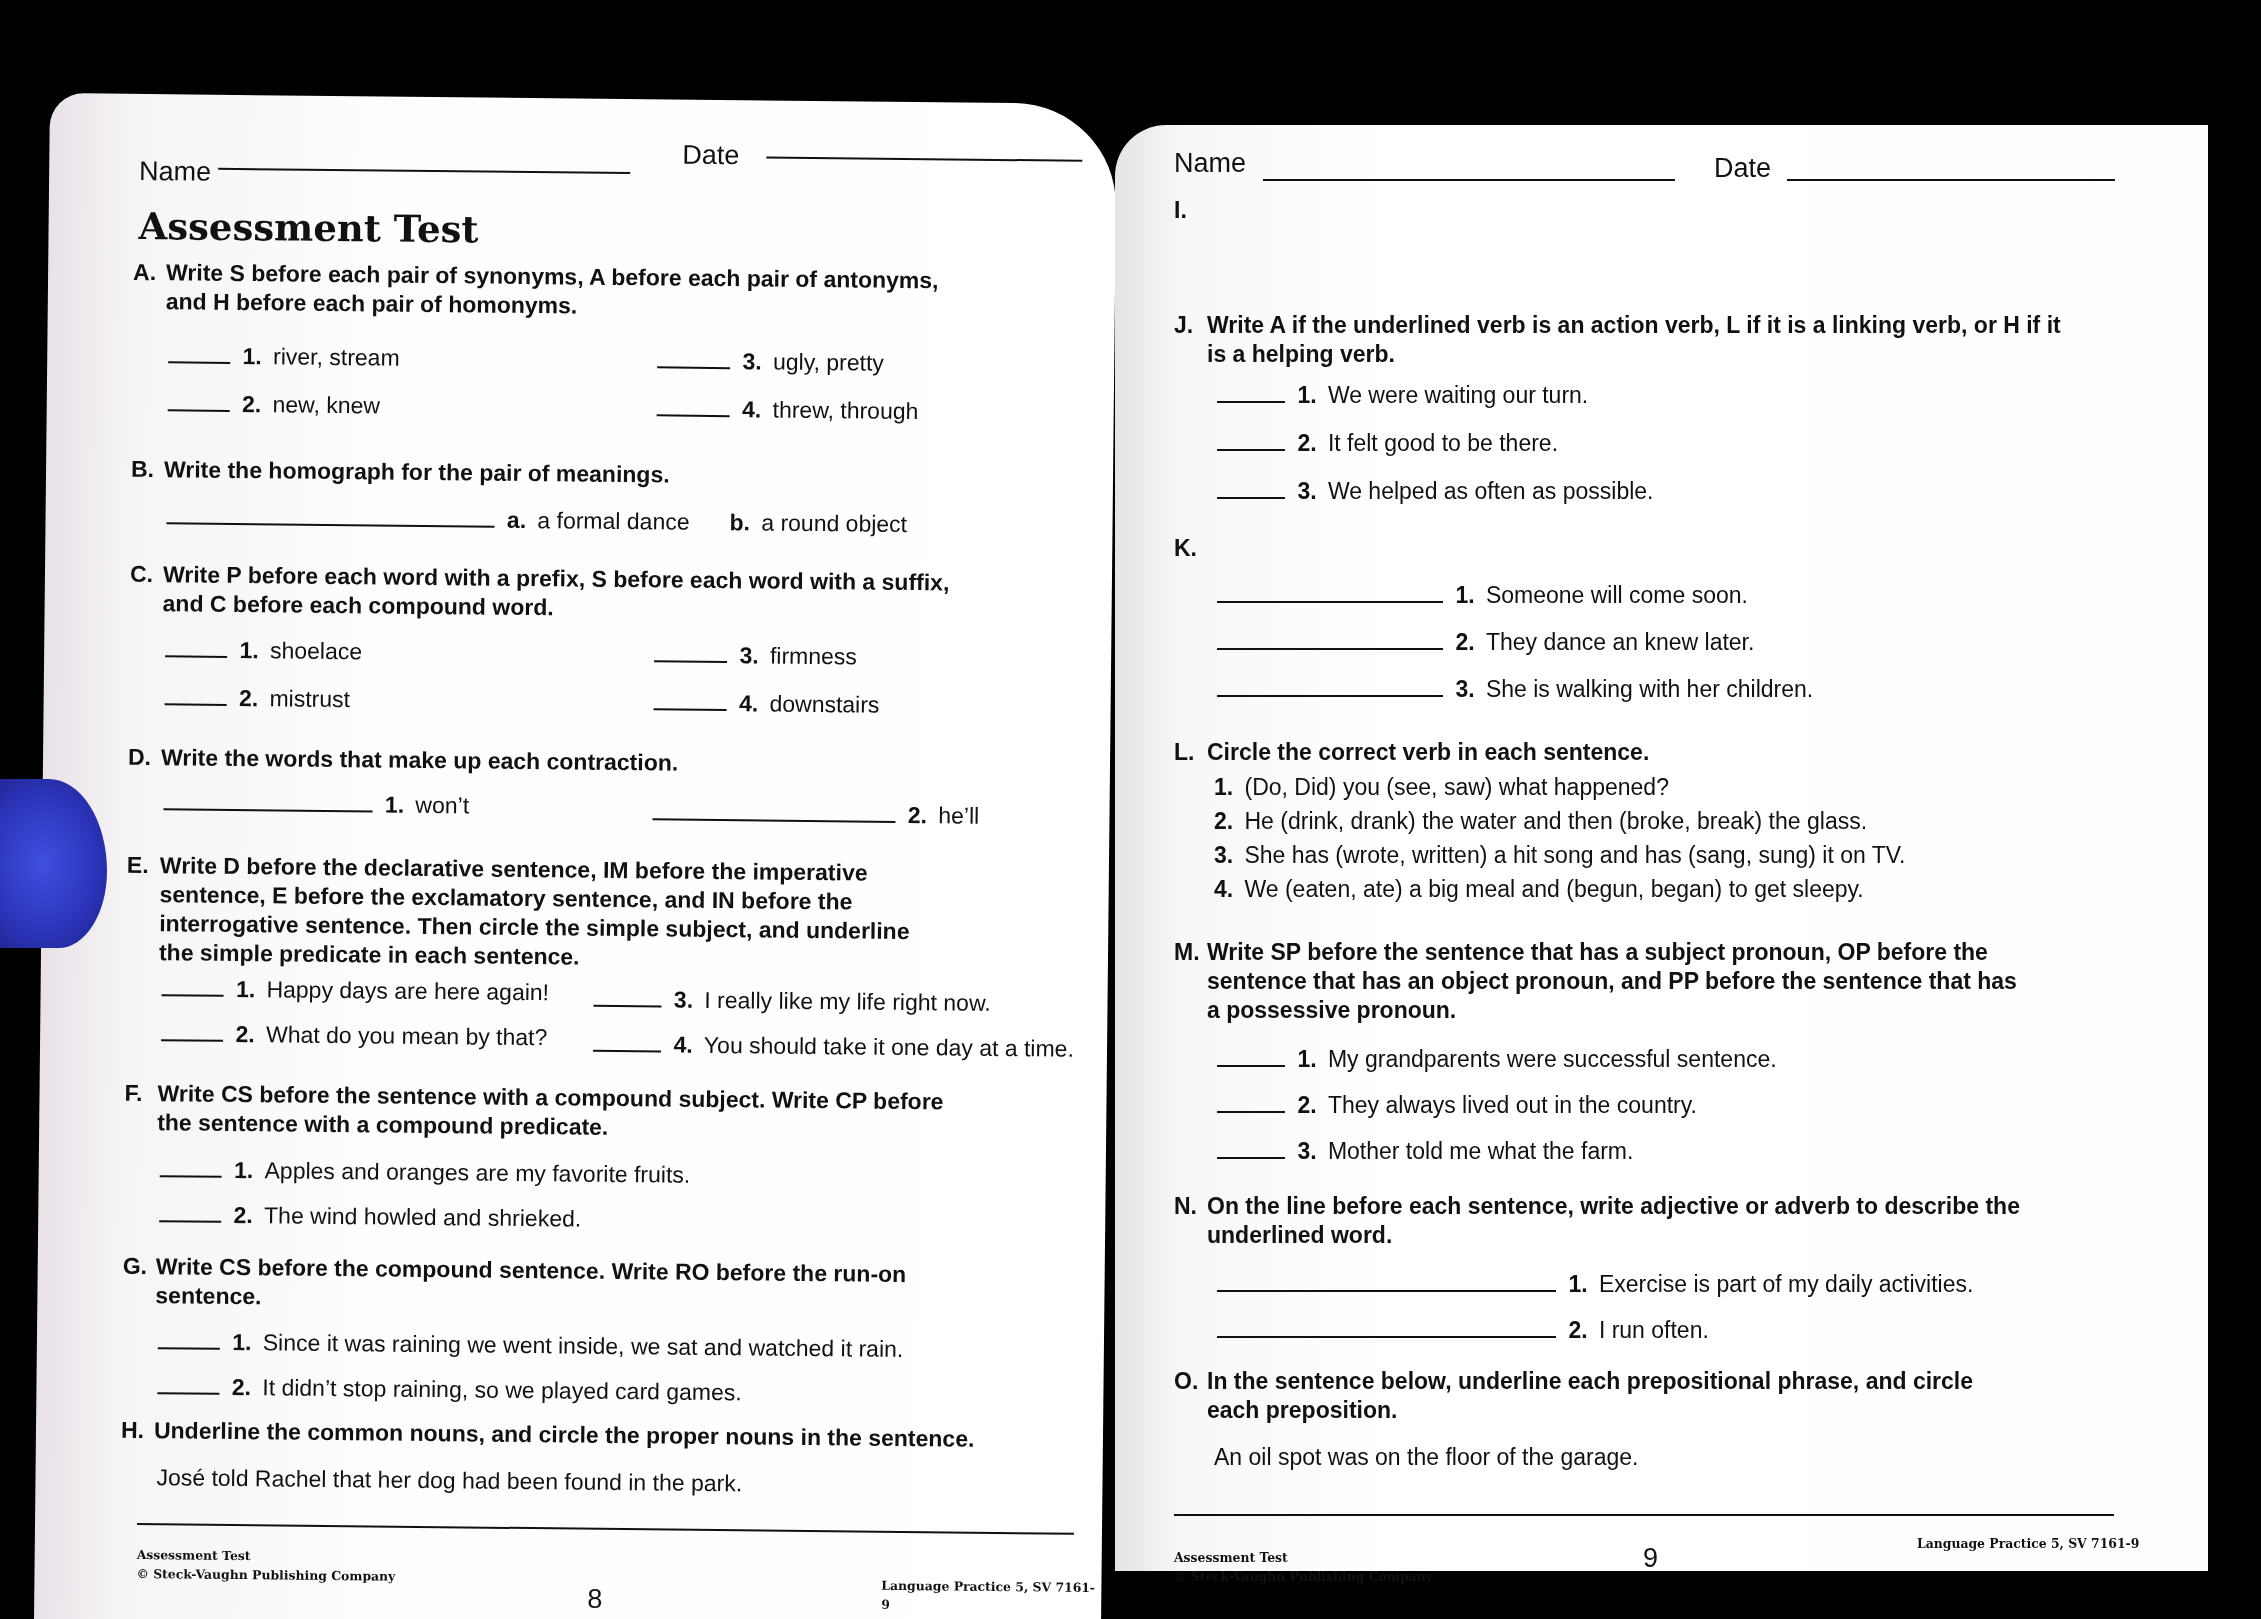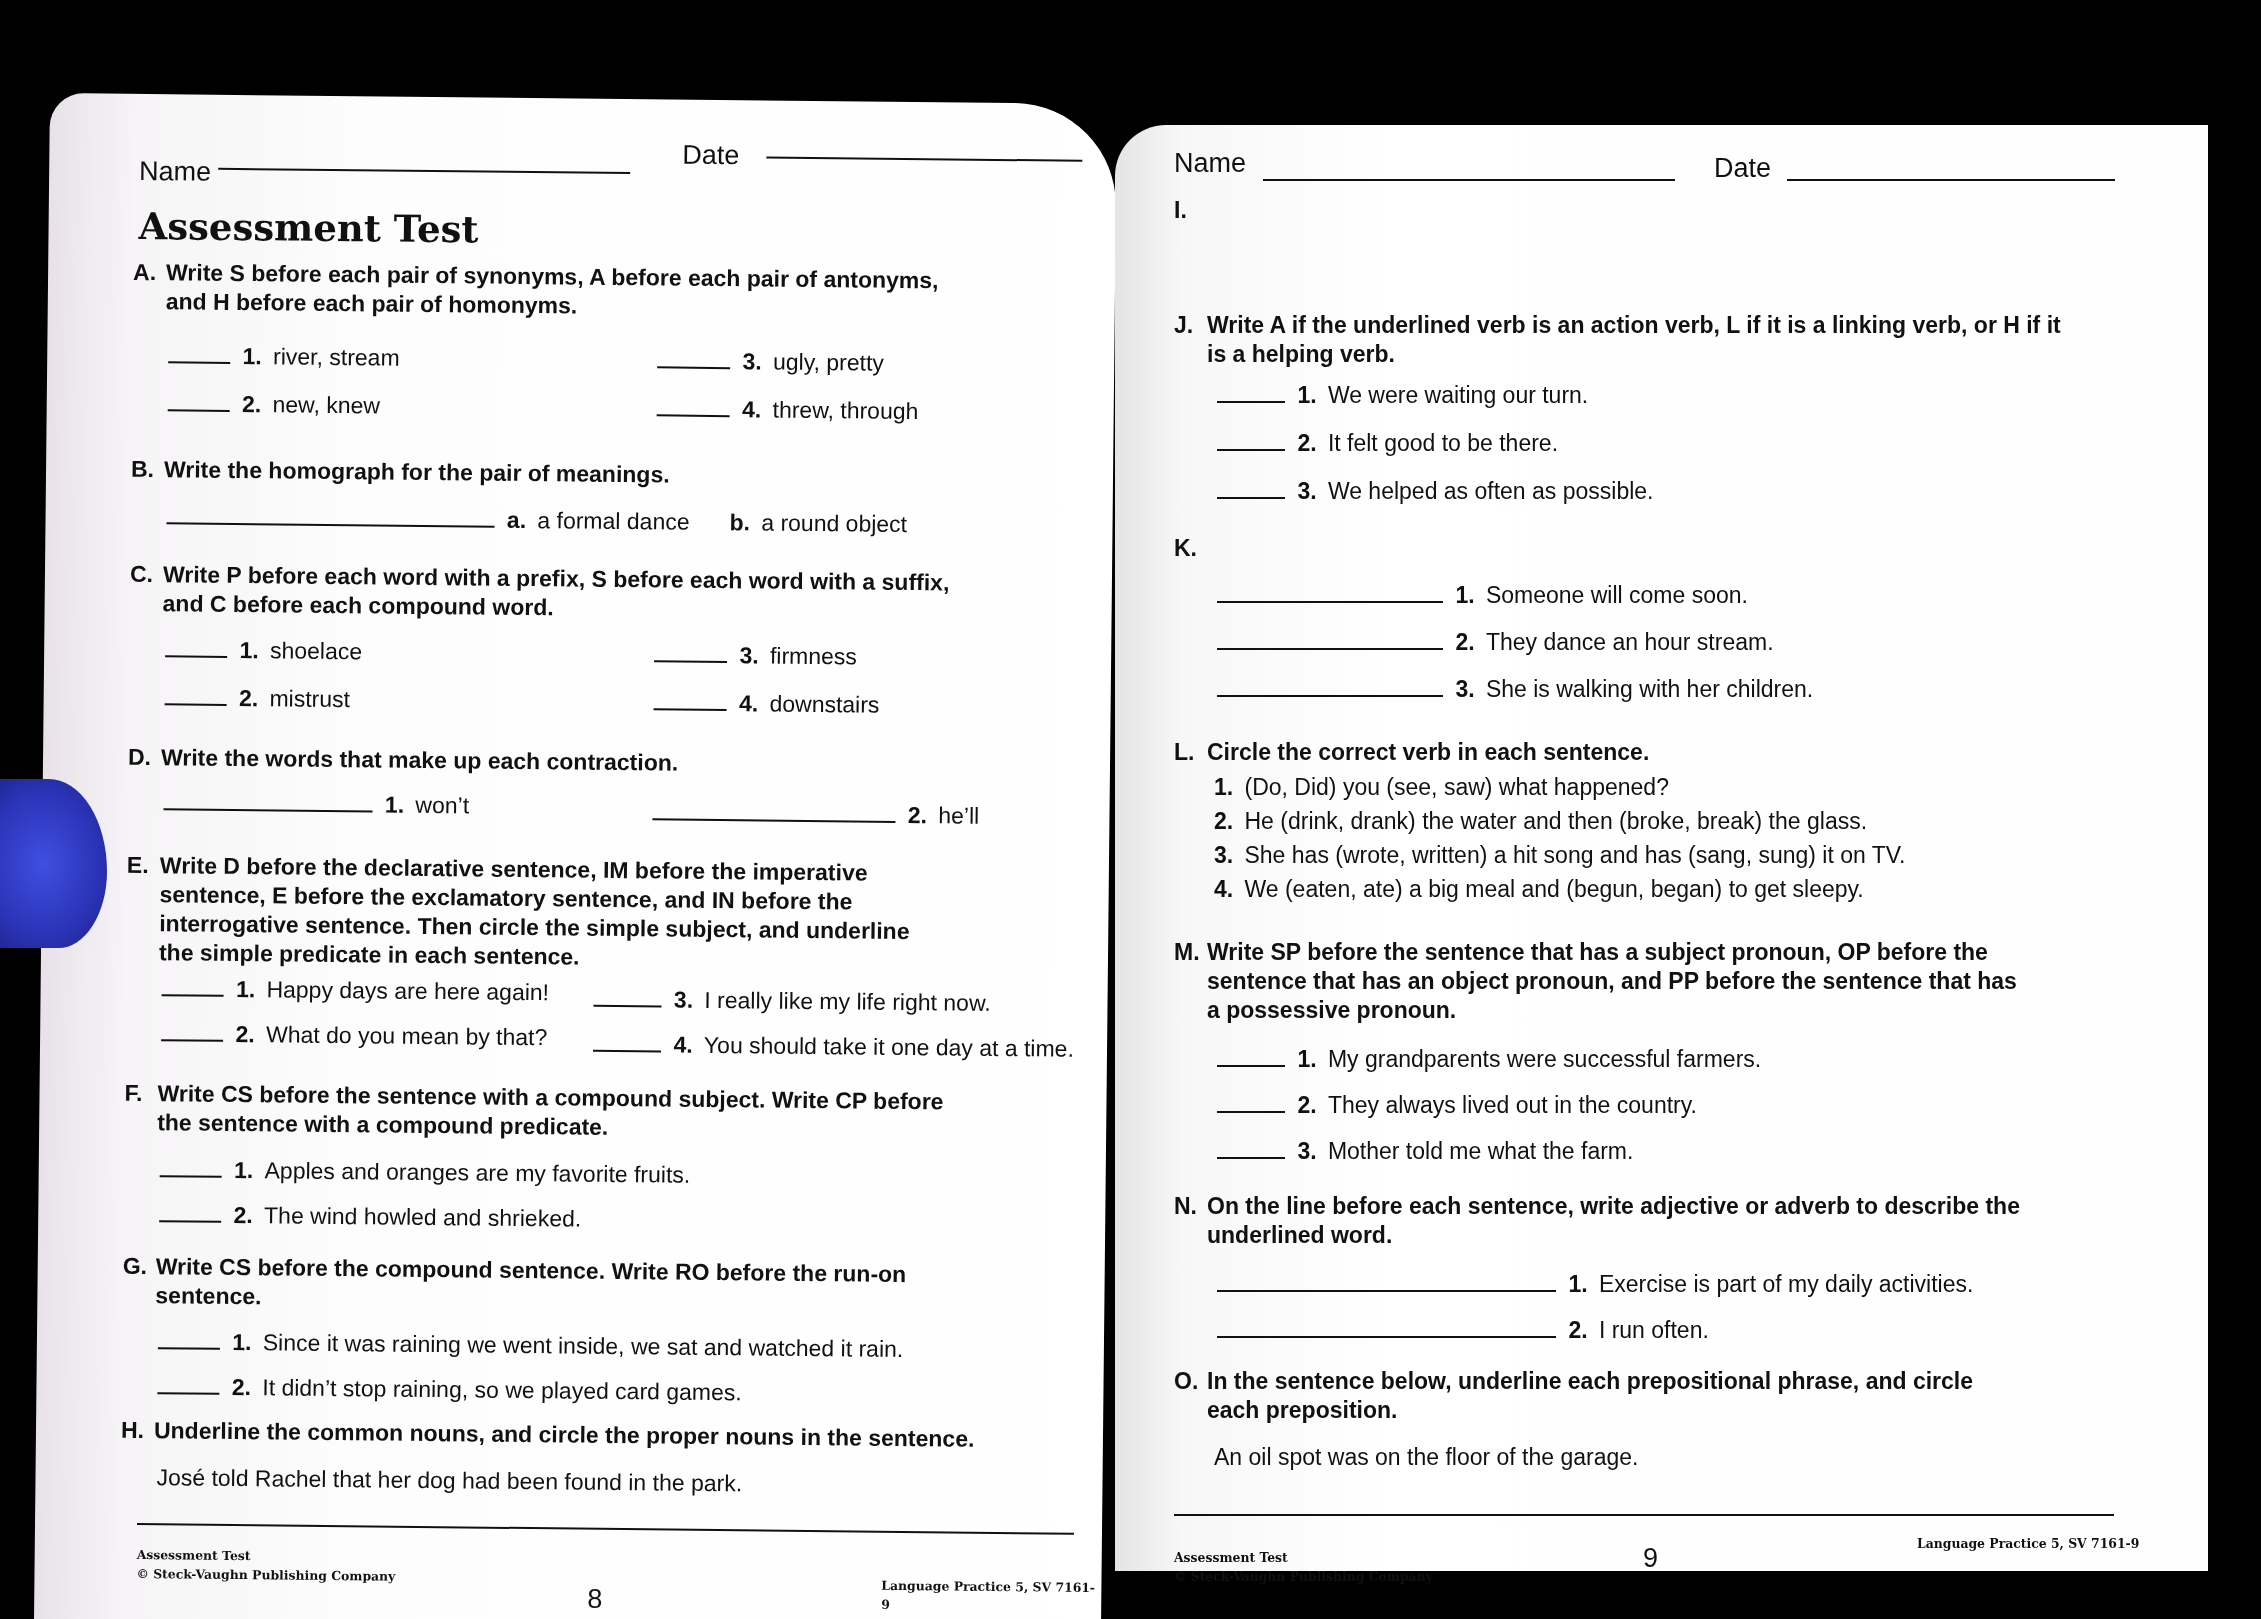--- a/index.html
+++ b/index.html
@@ -239,21 +239,21 @@
   <div class="item" style="left:102px;top:257px"><span class="blank" style="width:68px"></span><span class="num">1.</span><span>We</span>&nbsp;<span class="u">were</span>&nbsp;<span>waiting our turn.</span></div>
   <div class="item" style="left:102px;top:305px"><span class="blank" style="width:68px"></span><span class="num">2.</span><span>It</span>&nbsp;<span class="u">felt</span>&nbsp;<span>good to be there.</span></div>
   <div class="item" style="left:102px;top:353px"><span class="blank" style="width:68px"></span><span class="num">3.</span><span>We</span>&nbsp;<span class="u">helped</span>&nbsp;<span>as often as possible.</span></div>
 
   <div class="section" style="left:59px;top:409px;width:960px">
     <div class="instr">
         <span class="letter">K.</span>
       </div>
   </div>
   <div class="item" style="left:102px;top:457px"><span class="blank" style="width:226px"></span><span class="num">1.</span><span>Someone</span>&nbsp;<span class="u">will come</span>&nbsp;<span>soon.</span></div>
-  <div class="item" style="left:102px;top:504px"><span class="blank" style="width:226px"></span><span class="num">2.</span><span>They</span>&nbsp;<span class="u">dance</span>&nbsp;<span>an hour stream.</span></div>
+  <div class="item" style="left:102px;top:504px"><span class="blank" style="width:226px"></span><span class="num">2.</span><span>They</span>&nbsp;<span class="u">dance</span>&nbsp;<span>an knew later.</span></div>
   <div class="item" style="left:102px;top:551px"><span class="blank" style="width:226px"></span><span class="num">3.</span><span>She</span>&nbsp;<span class="u">is walking</span>&nbsp;<span>with her children.</span></div>
 
   <div class="section" style="left:59px;top:613px;width:960px">
     <div class="instr">
         <span class="letter">L.</span>
         <span>Circle the correct verb in each sentence.</span>
       </div>
   </div>
   <div class="item" style="left:99px;top:649px">
       <span class="num">1.</span>
@@ -274,21 +274,21 @@
 
   <div class="section" style="left:59px;top:813px;width:847px">
     <div class="instr">
         <span class="letter">M.</span>
         <span>Write SP before the sentence that has a subject pronoun, OP before the sentence that has an object pronoun, and PP before the sentence that has a possessive pronoun.</span>
       </div>
   </div>
   <div class="item" style="left:102px;top:921px">
       <span class="blank" style="width:68px"></span>
       <span class="num">1.</span>
-      <span>My grandparents were successful farmers.</span>
+      <span>My grandparents were successful sentence.</span>
     </div>
   <div class="item" style="left:102px;top:967px">
       <span class="blank" style="width:68px"></span>
       <span class="num">2.</span>
       <span>They always lived out in the country.</span>
     </div>
   <div class="item" style="left:102px;top:1013px">
       <span class="blank" style="width:68px"></span>
       <span class="num">3.</span>
       <span>Mother told me what the farm.</span>

